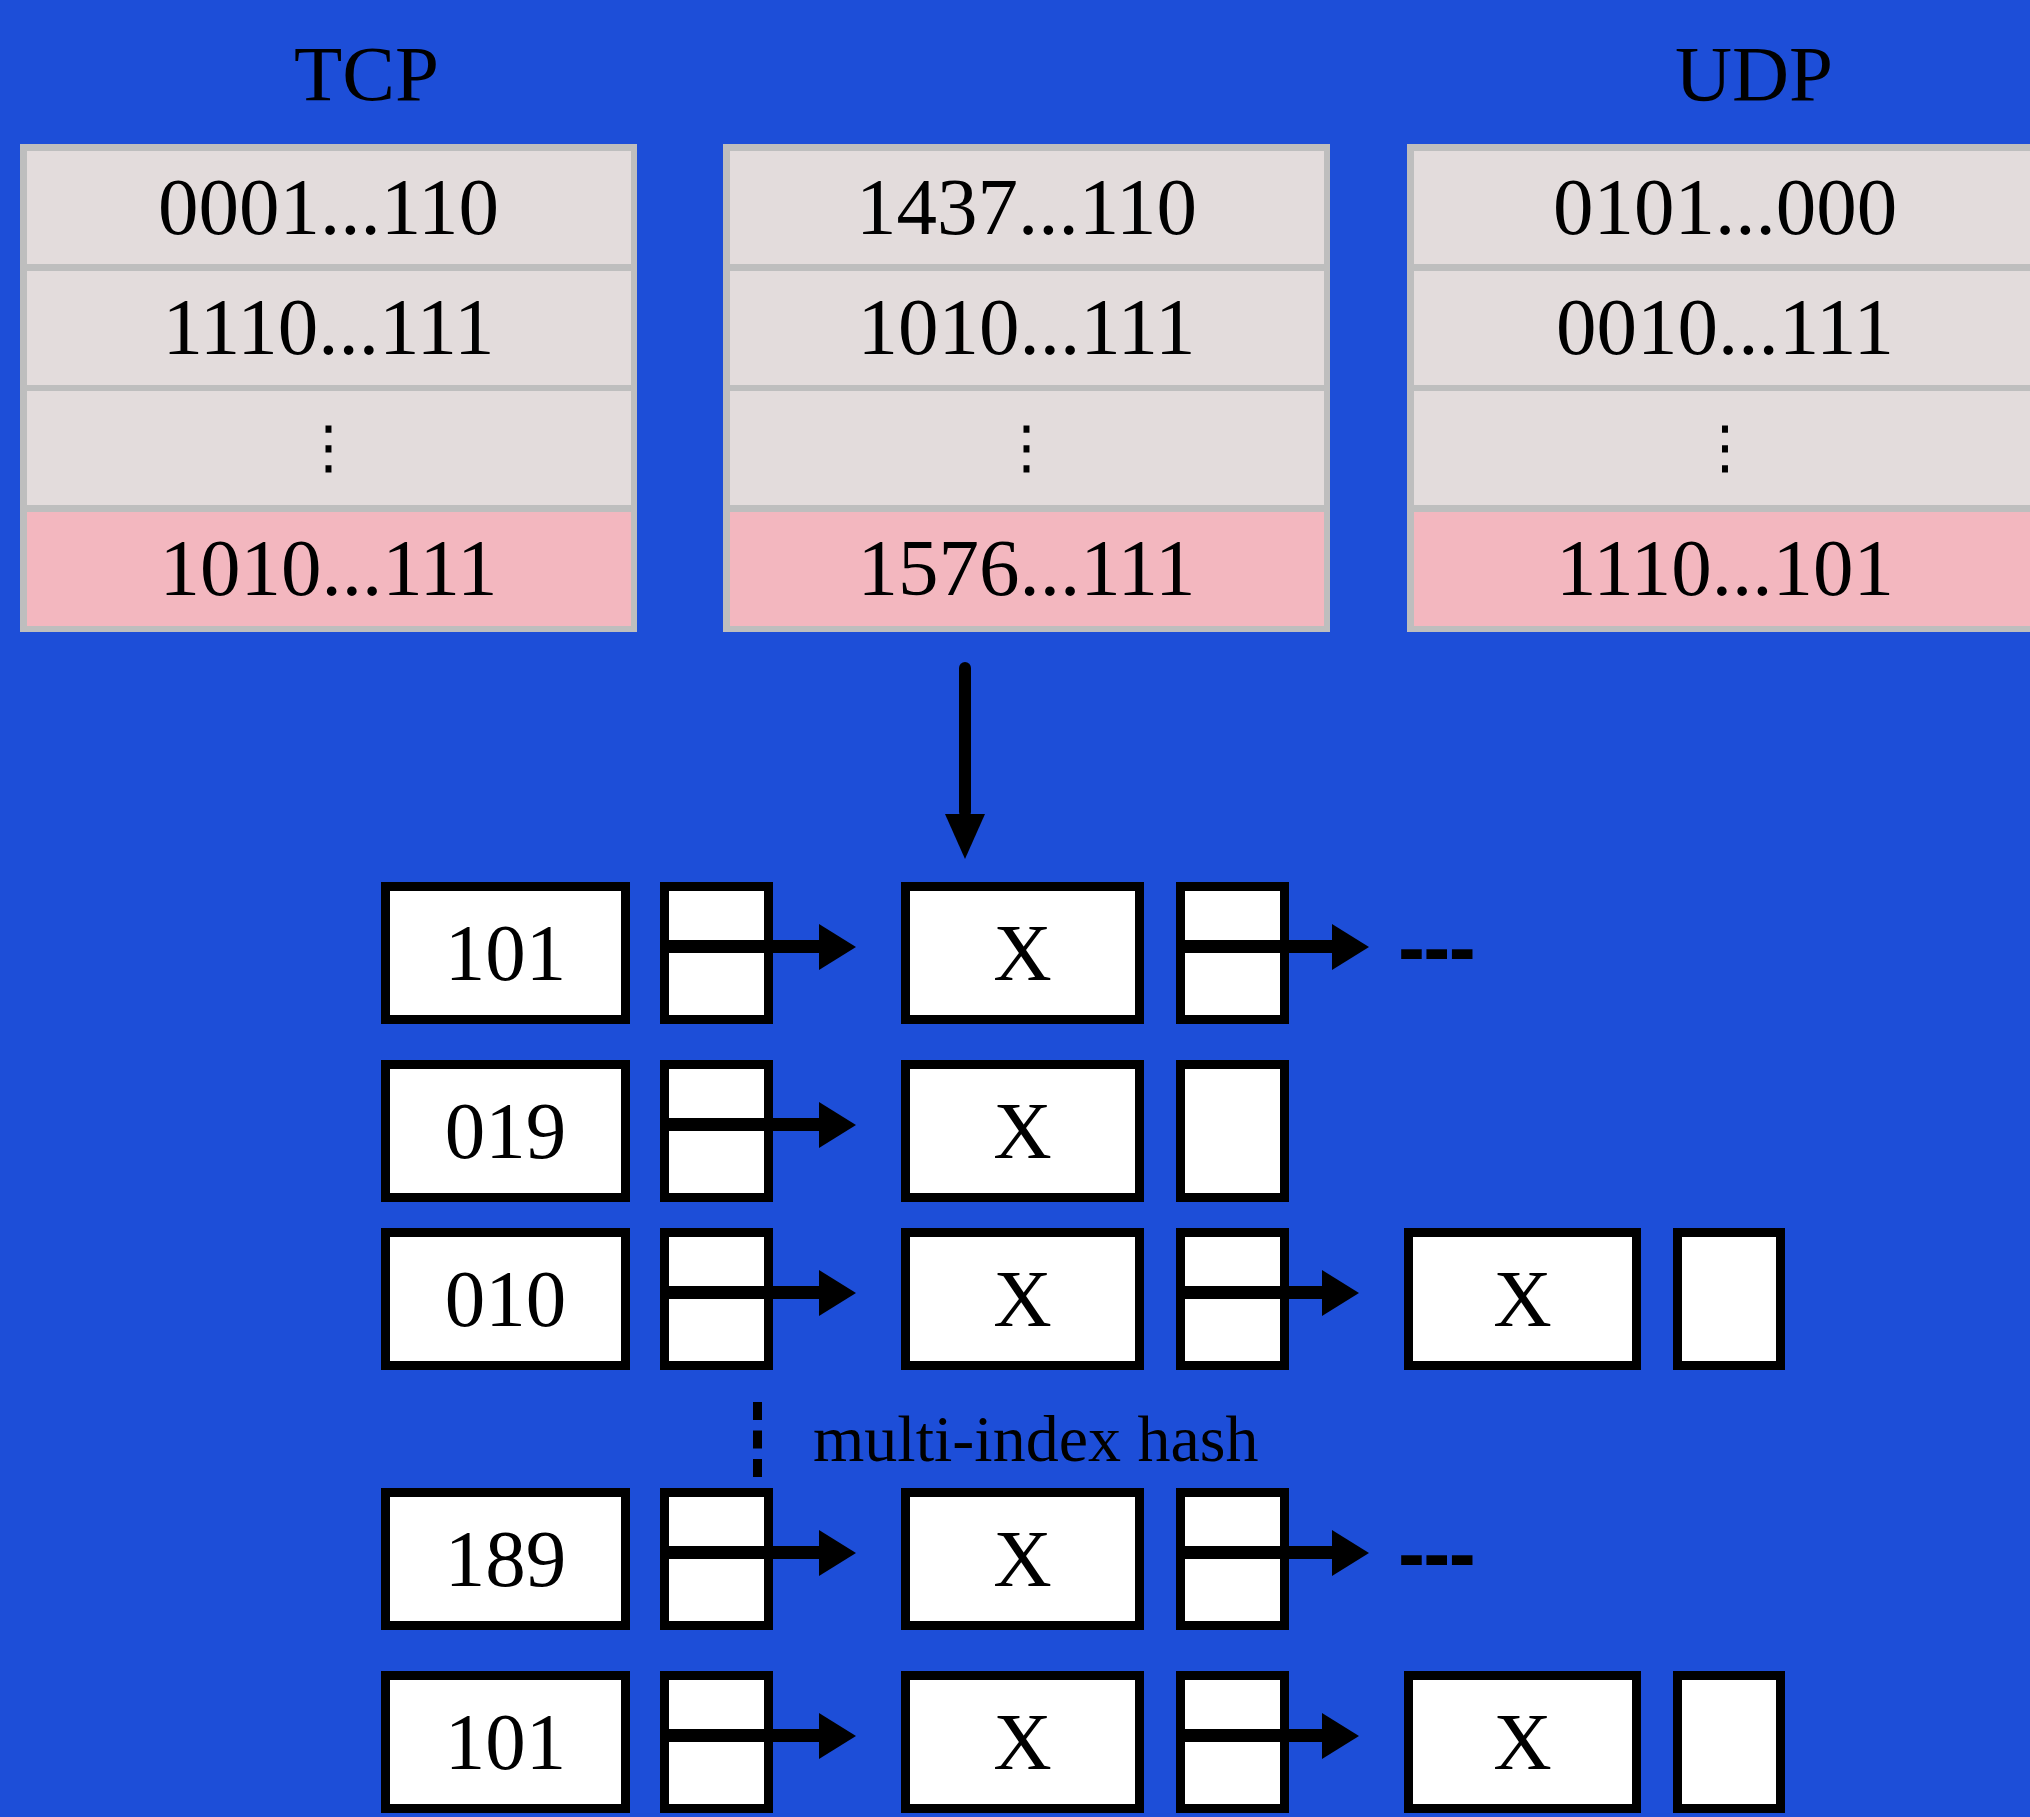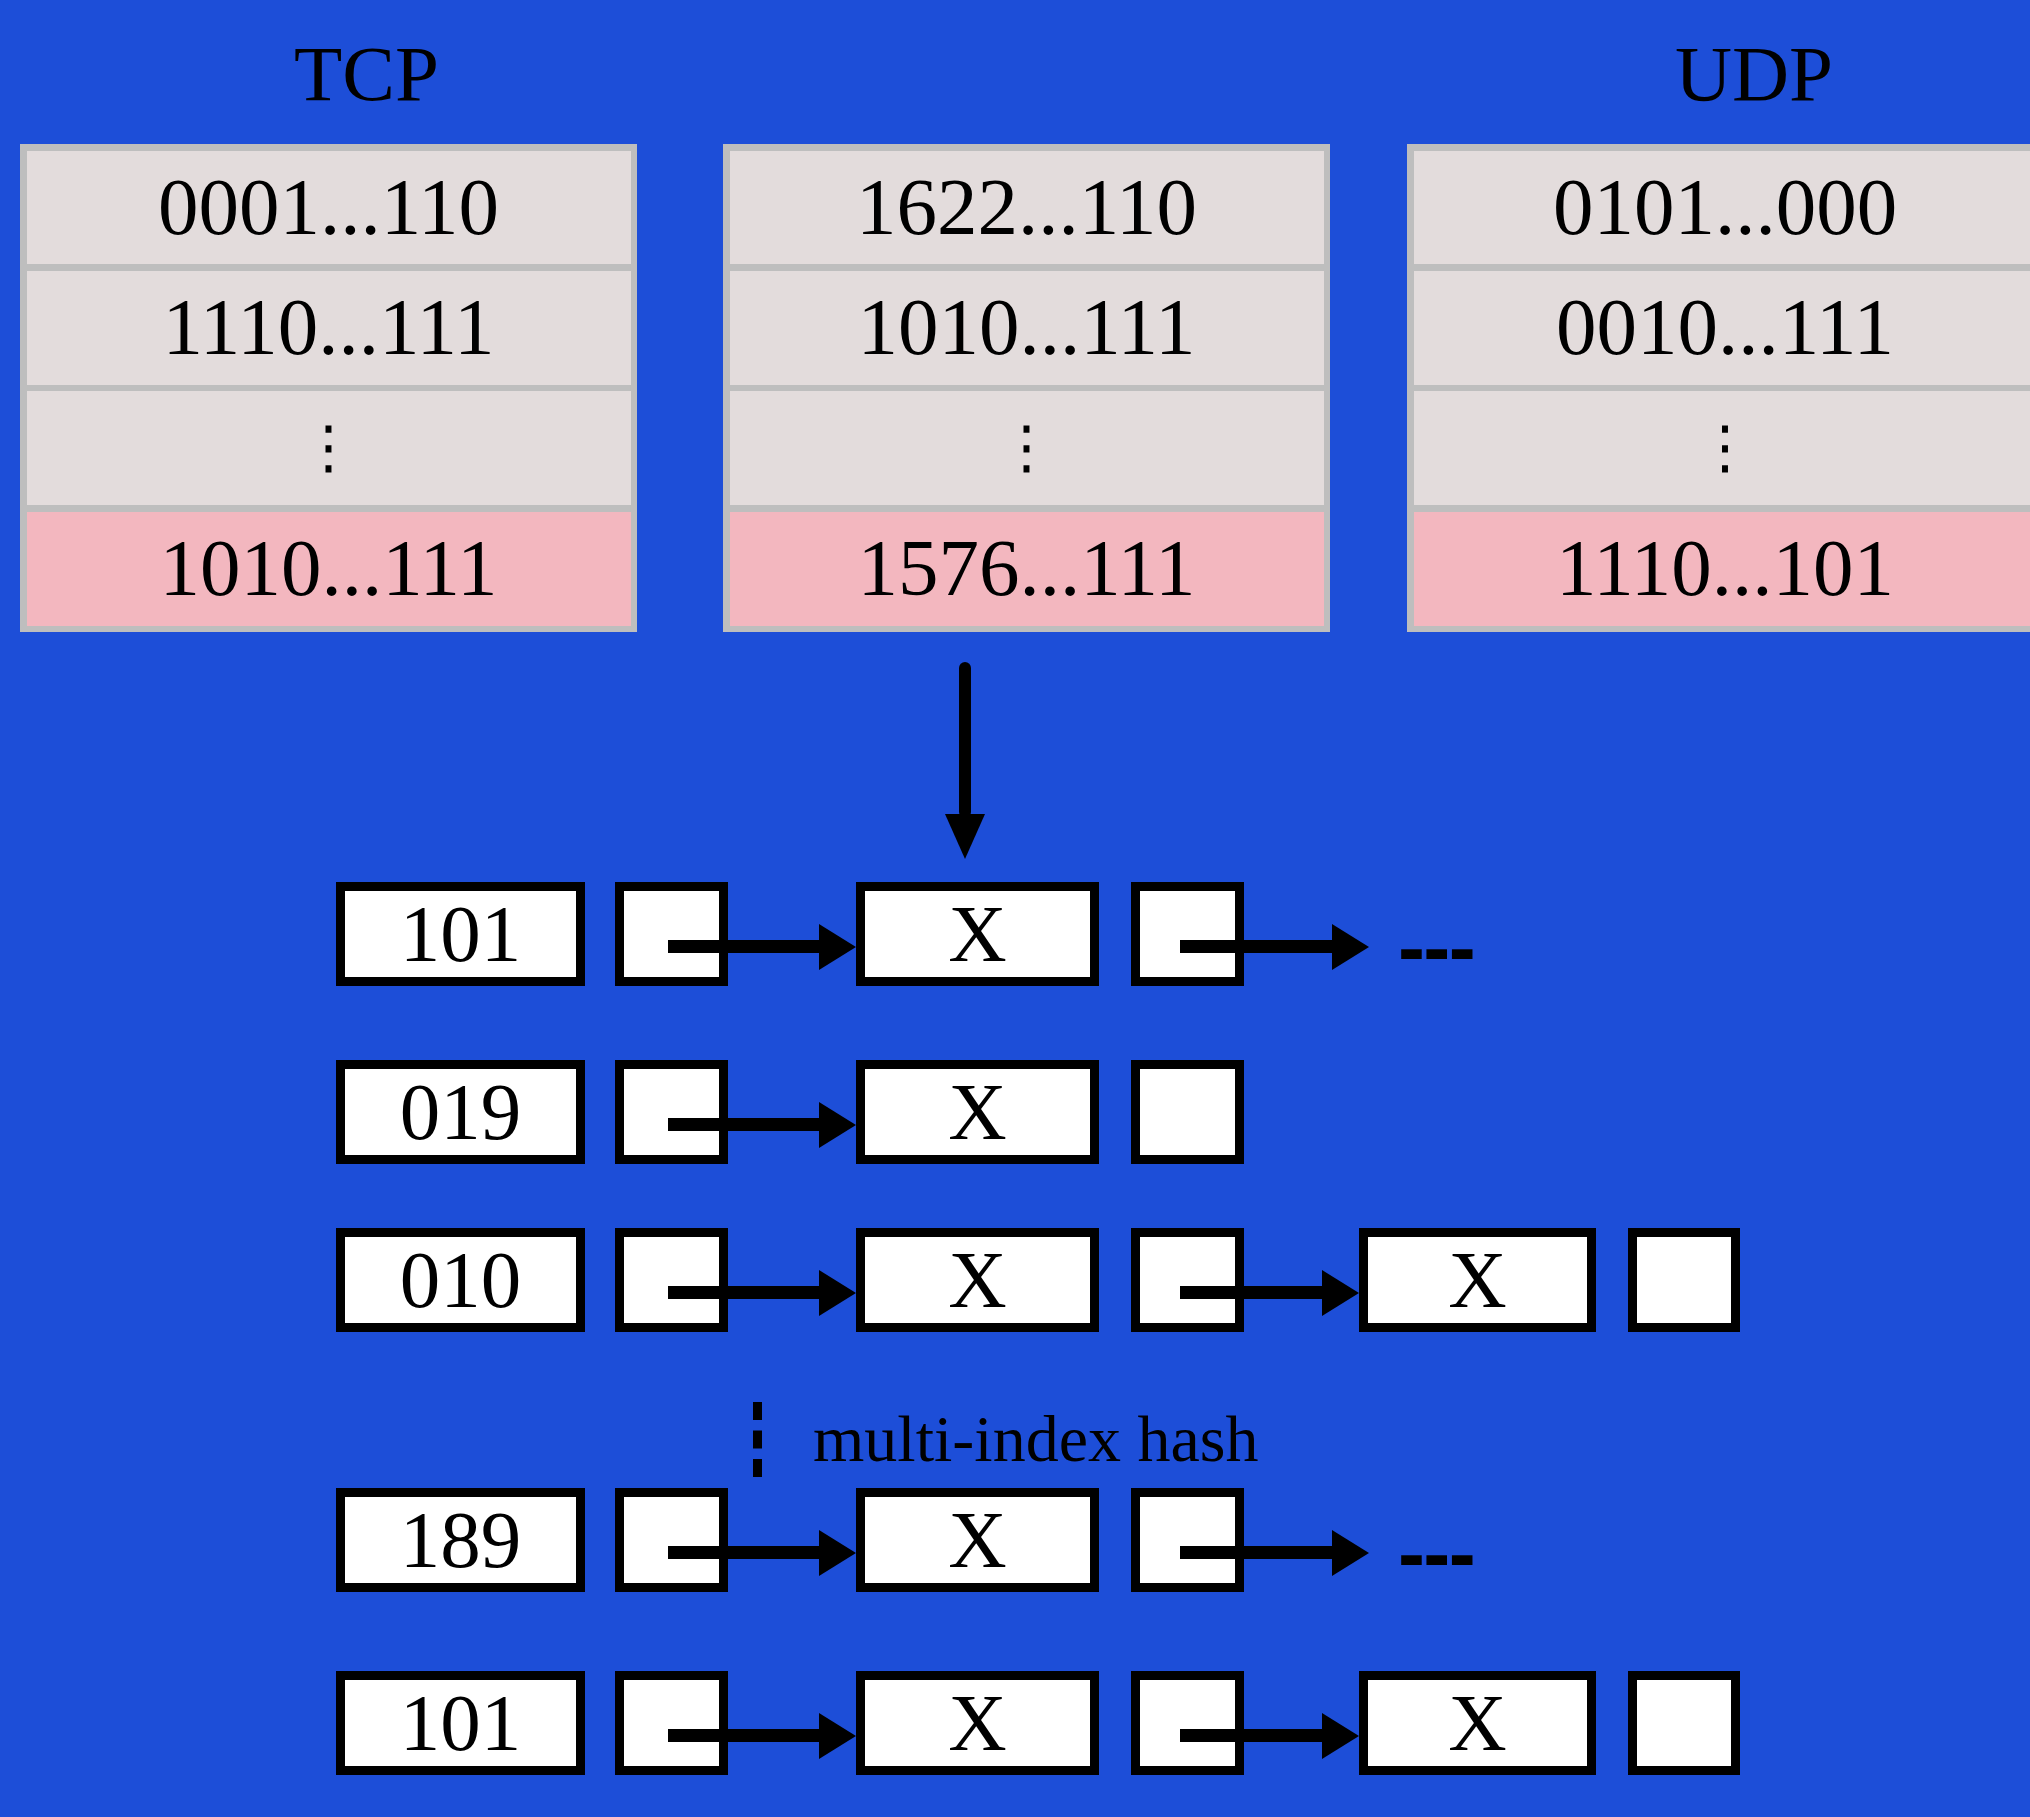--- a/index.html
+++ b/index.html
@@ -45,24 +45,24 @@
 
   
   .hrow { position:absolute; left:0; width:2030px; height:130px; }
   #hrow1 { top:882px; }
   #hrow2 { top:1060px; }
   #hrow3 { top:1228px; }
   #hrow4 { top:1488px; }
   #hrow5 { top:1671px; }
 
   .hbox {
-    position:absolute; top:0; height:104px; box-sizing:border-box;
+    position:absolute; top:0; height:142px; box-sizing:border-box;
     border:9px solid #000; background:#fff;
     display:flex; align-items:center; justify-content:center;
-    font-size:81px; line-height:1;
+    font-size:81px; line-height:1;margin-left:45px;
   }
   .key   { left:336px;  width:249px; }
   .ptr1  { left:615px;  width:113px; }
   .node1 { left:856px; width:243px; }
   .ptr2  { left:1131px; width:113px; }
   .node2 { left:1359px; width:237px; }
   .ptr3  { left:1628px; width:112px; }
 
   .harrow { position:absolute; top:58px; height:13px; background:#000; }
   .harrow::after {
@@ -100,21 +100,21 @@
   <div id="title-udp" class="tbl-title">UDP</div>
 
   <div id="table-tcp" class="btable">
     <div class="trow">0001...110</div>
     <div class="trow">1110...111</div>
     <div class="trow vdots">⋮</div>
     <div class="trow pink">1010...111</div>
   </div>
 
   <div id="table-middle" class="btable">
-    <div class="trow">1622...110</div>
+    <div class="trow">1437...110</div>
     <div class="trow">1010...111</div>
     <div class="trow vdots">⋮</div>
     <div class="trow pink">1576...111</div>
   </div>
 
   <div id="table-udp" class="btable">
     <div class="trow">0101...000</div>
     <div class="trow">0010...111</div>
     <div class="trow vdots">⋮</div>
     <div class="trow pink">1110...101</div>

